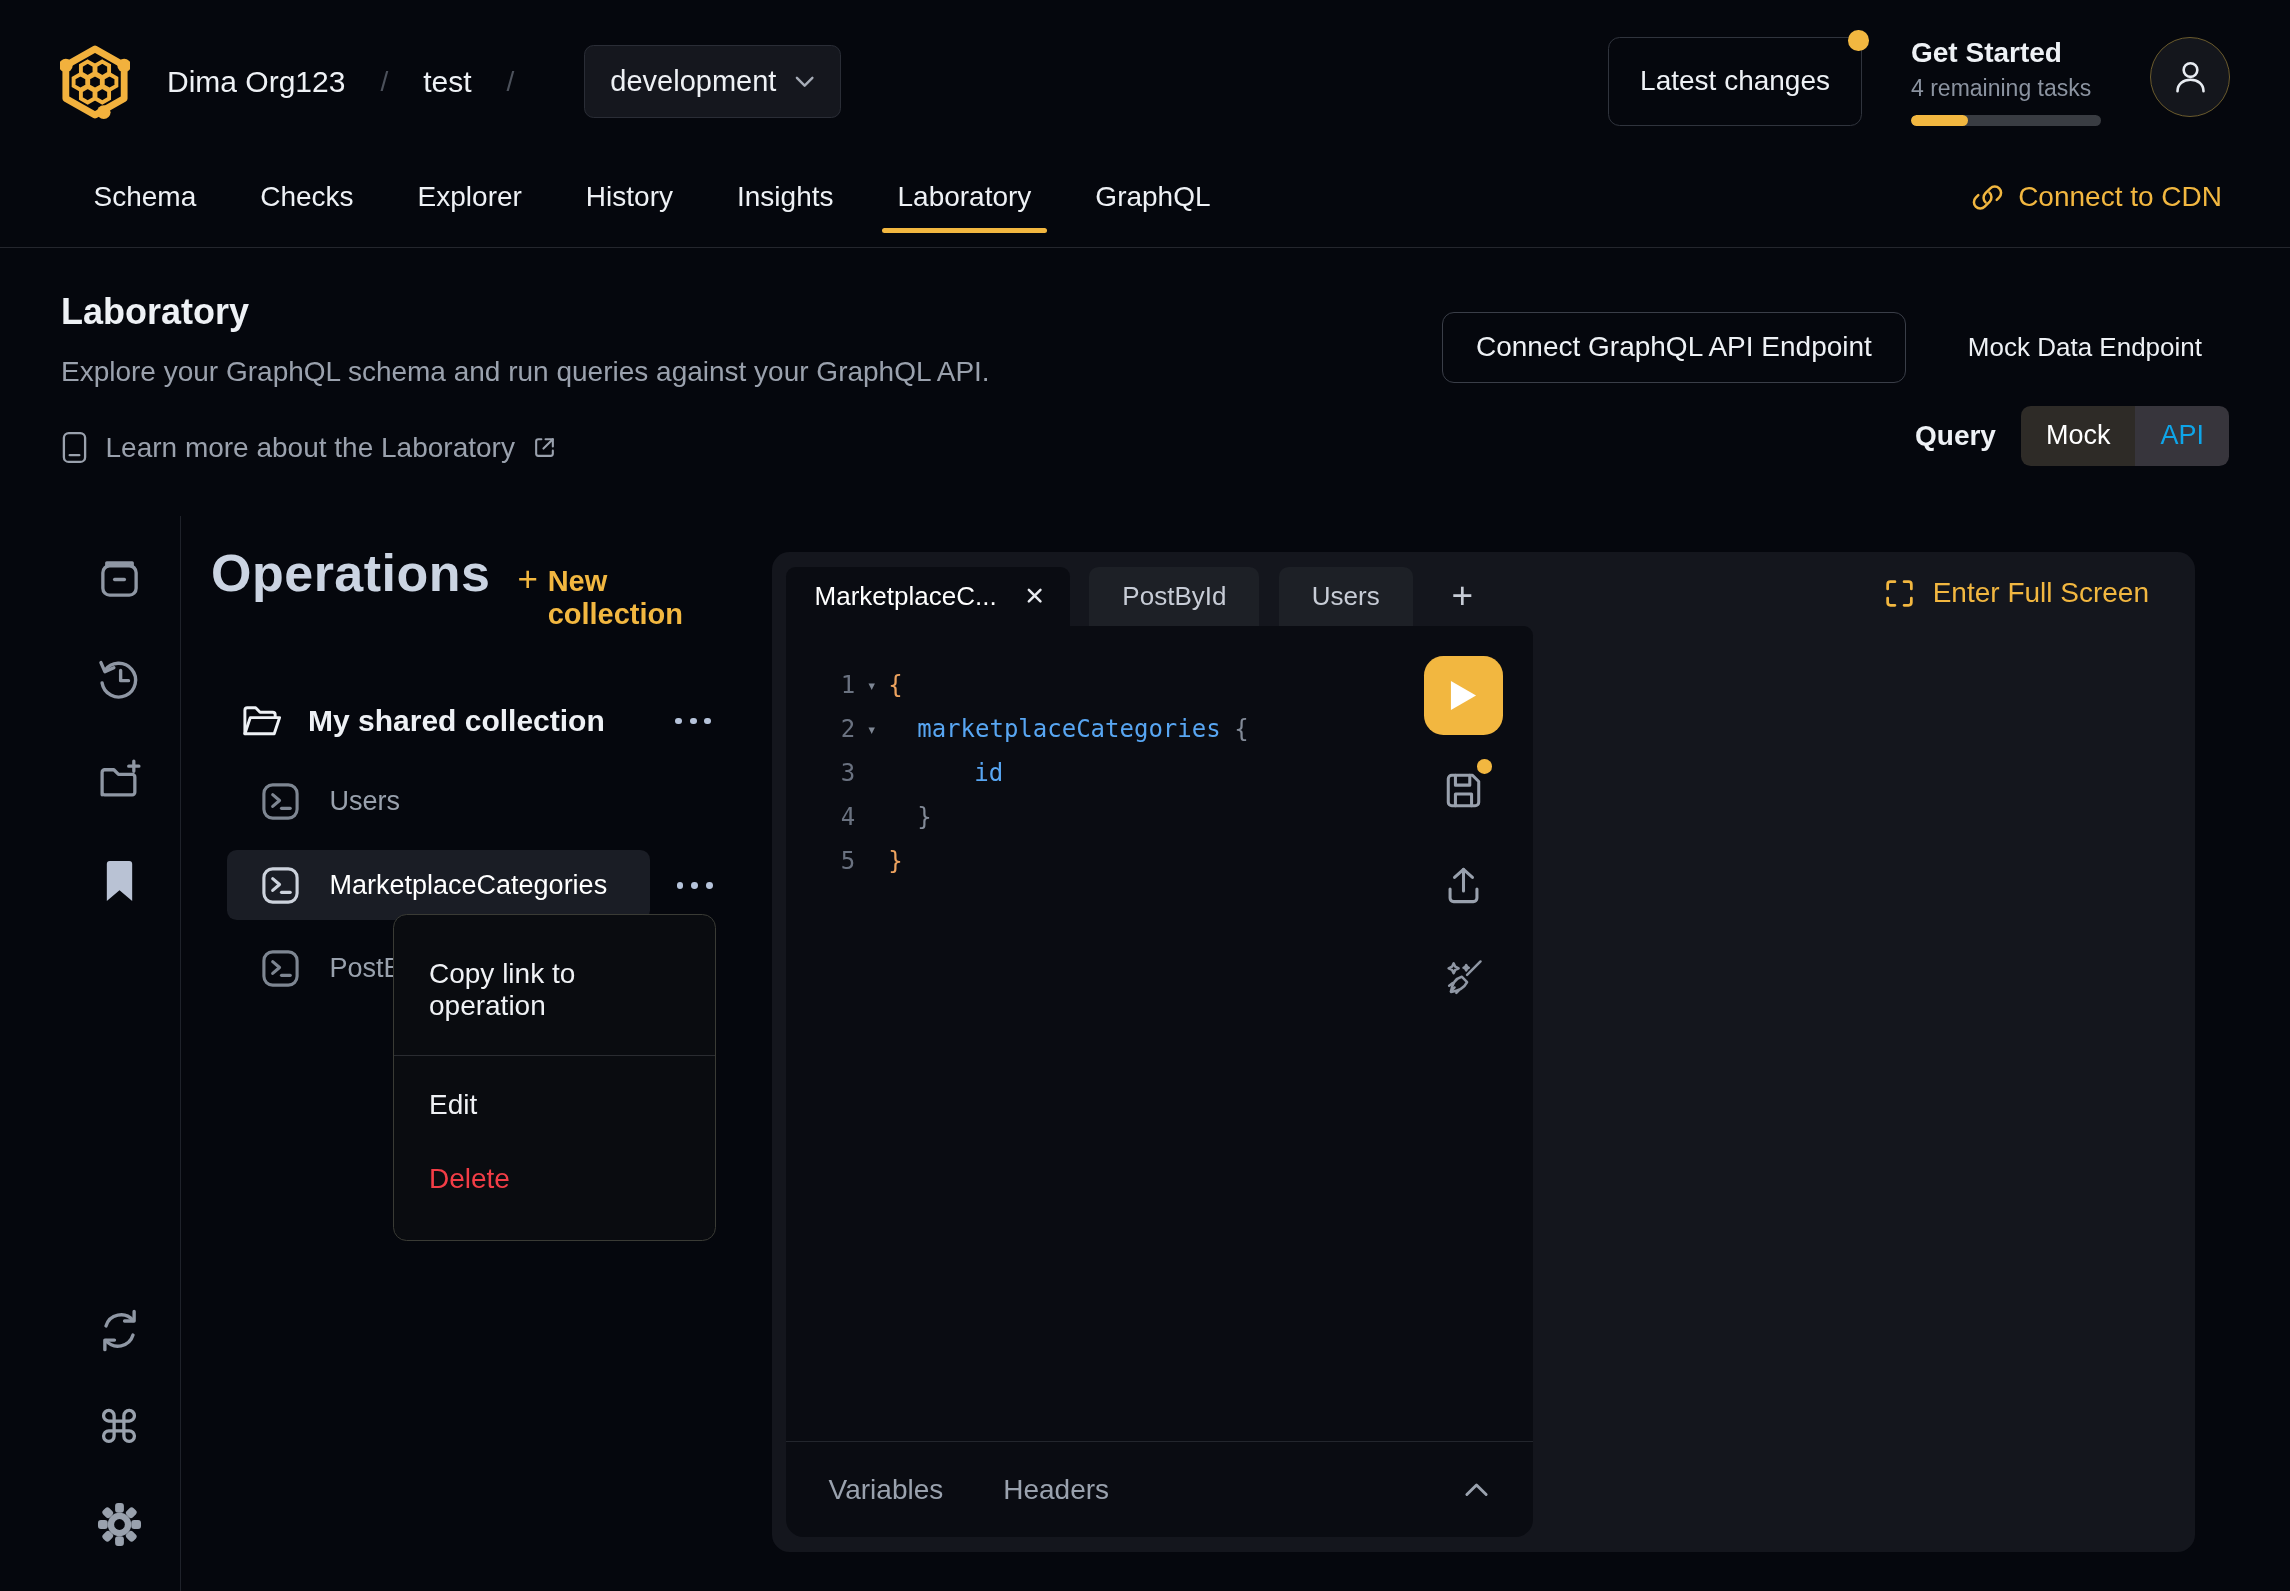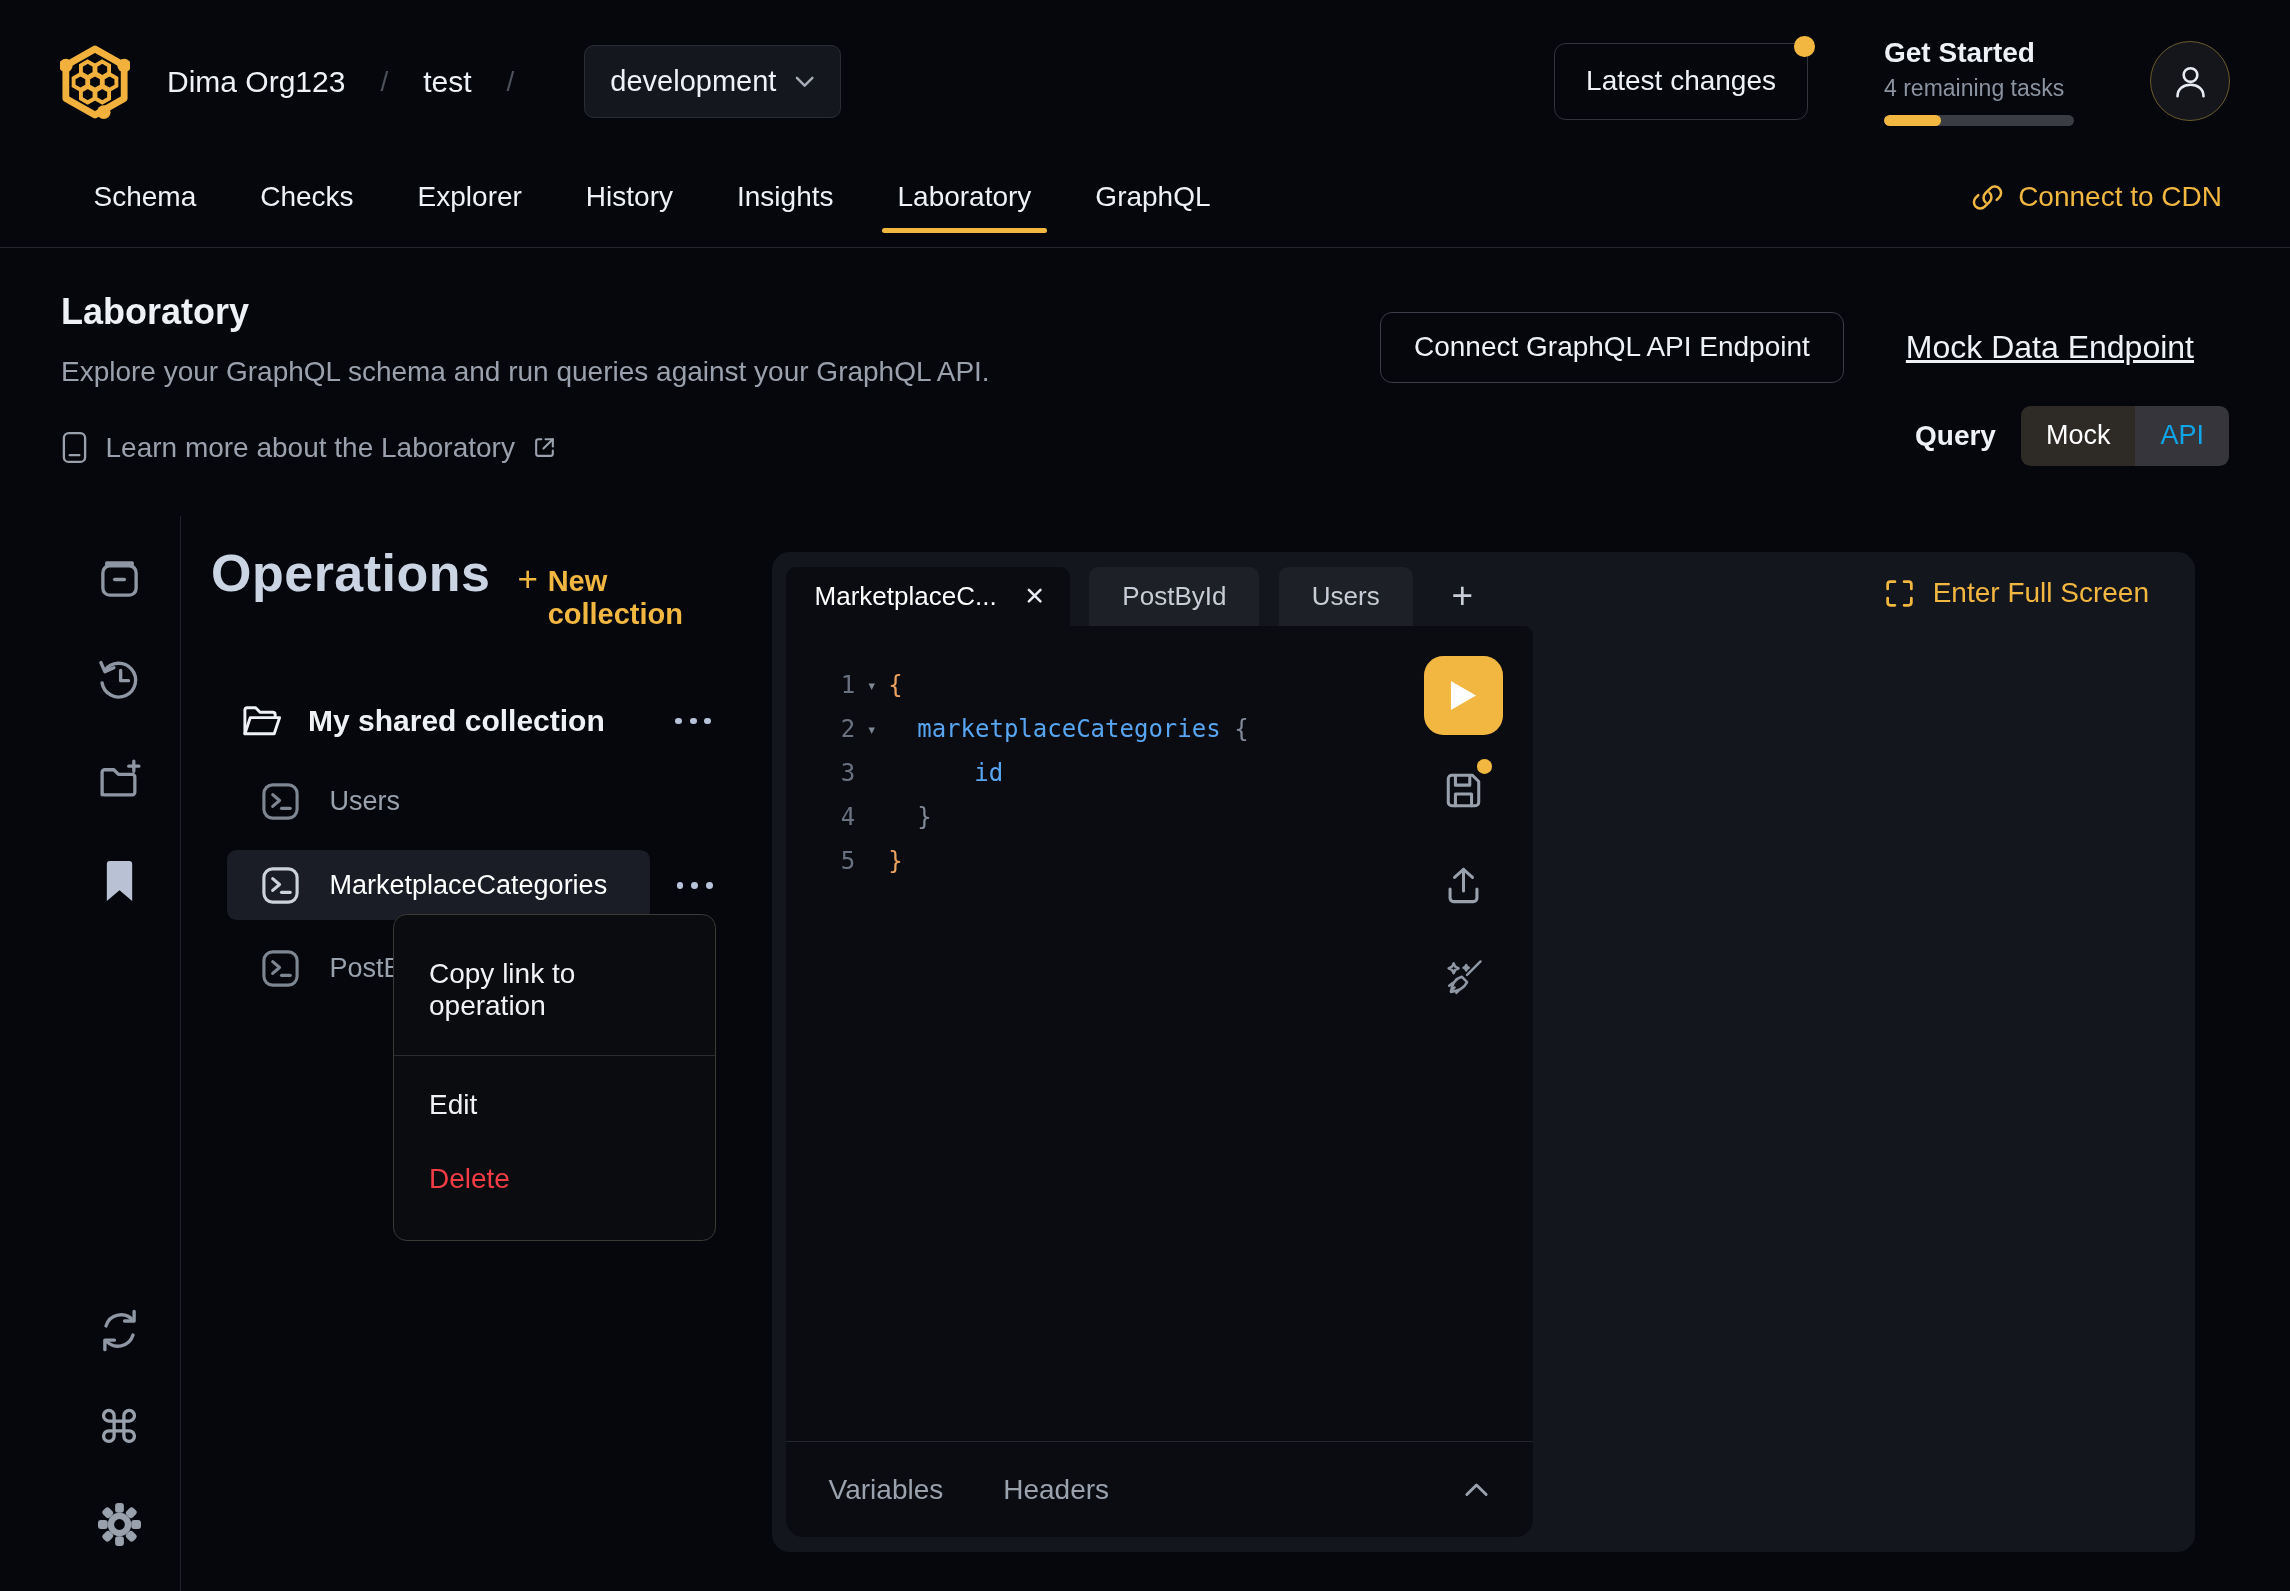--- a/index.html
+++ b/index.html
@@ -14,21 +14,21 @@
   body{font-family:"Liberation Sans", sans-serif;color:var(--text);}
   #app{position:relative;width:2290px;height:1591px;background:var(--bg);overflow:hidden;}
   svg{display:block;}
 
   
   .topbar{position:absolute;top:0;left:0;right:0;height:163px;display:flex;align-items:center;padding:0 60px;}
   .logo{margin-right:37px;flex:none;}
   .crumb{font-size:30px;font-weight:500;color:var(--text);}
   .crumb-sep{font-size:28px;color:#4c515b;margin:0 35px;}
   .env-select{margin-left:35px;display:flex;align-items:center;gap:17.5px;padding:19.4px 25px;border:1px solid #2a2d36;border-radius:9.7px;background:#15171e;font-size:29px;color:var(--text);cursor:pointer;}
-  .top-right{margin-left:auto;display:flex;align-items:center;gap:76px;}
+  .top-right{margin-left:auto;display:flex;gap:49px;}
   .latest-btn{position:relative;padding:21.3px 31px;border:1px solid #30343d;border-radius:11.6px;font-size:28px;color:var(--text);background:transparent;cursor:pointer;}
   .latest-dot{position:absolute;top:-7.8px;right:-7.8px;width:20.4px;height:20.4px;border-radius:50%;background:var(--accent);}
   .get-started{width:190px;}
   .gs-title{font-size:28px;font-weight:700;color:var(--text);}
   .gs-sub{font-size:23px;color:var(--text-dimmer);margin-top:5.8px;white-space:nowrap;}
   .gs-bar{margin-top:13.6px;height:10.7px;border-radius:5.8px;background:#393c42;overflow:hidden;}
   .gs-fill{height:100%;background:var(--accent);border-radius:5.8px;}
   .avatar{width:80px;height:80px;border-radius:50%;border:1.9px solid #6b5b2d;background:#14161c;display:flex;align-items:center;justify-content:center;cursor:pointer;}
 
   
@@ -40,21 +40,21 @@
   
   .page-head{position:absolute;top:291px;left:61px;}
   .page-title{font-size:36px;font-weight:700;color:var(--text);}
   .page-sub{margin-top:23px;font-size:28px;color:#9aa1ad;}
   .learn-more{margin-top:43px;display:flex;align-items:center;gap:17.5px;font-size:28px;color:#9aa1ad;cursor:pointer;}
 
   
   .endpoint{position:absolute;top:312px;right:61px;display:flex;flex-direction:column;align-items:flex-end;gap:23px;}
   .ep-row1{display:flex;align-items:center;gap:62px;}
   .ep-connect{padding:18.4px 33px;border:1px solid #3a3e48;border-radius:12px;background:transparent;font-size:28px;color:var(--text);cursor:pointer;}
-  .ep-mock-label{font-size:32px;color:var(--text);margin-right:35px;text-decoration:underline;}
+  .ep-mock-label{font-size:26px;color:var(--text);margin-right:27px;}
   .ep-row2{display:flex;align-items:center;gap:25px;}
   .ep-query{font-size:28px;font-weight:700;color:var(--text);}
   .toggle{display:flex;border-radius:9.7px;overflow:hidden;font-size:27px;}
   .seg{padding:14.6px 25px;cursor:pointer;}
   .seg.sel{background:#2e2b27;color:#fff;}
   .seg.unsel{background:#37353c;color:#0ea5e9;}
 
   
   .rail,.rail2{position:absolute;left:94px;width:50px;display:flex;flex-direction:column;align-items:center;}
   .rail{top:556px;gap:56px;}

